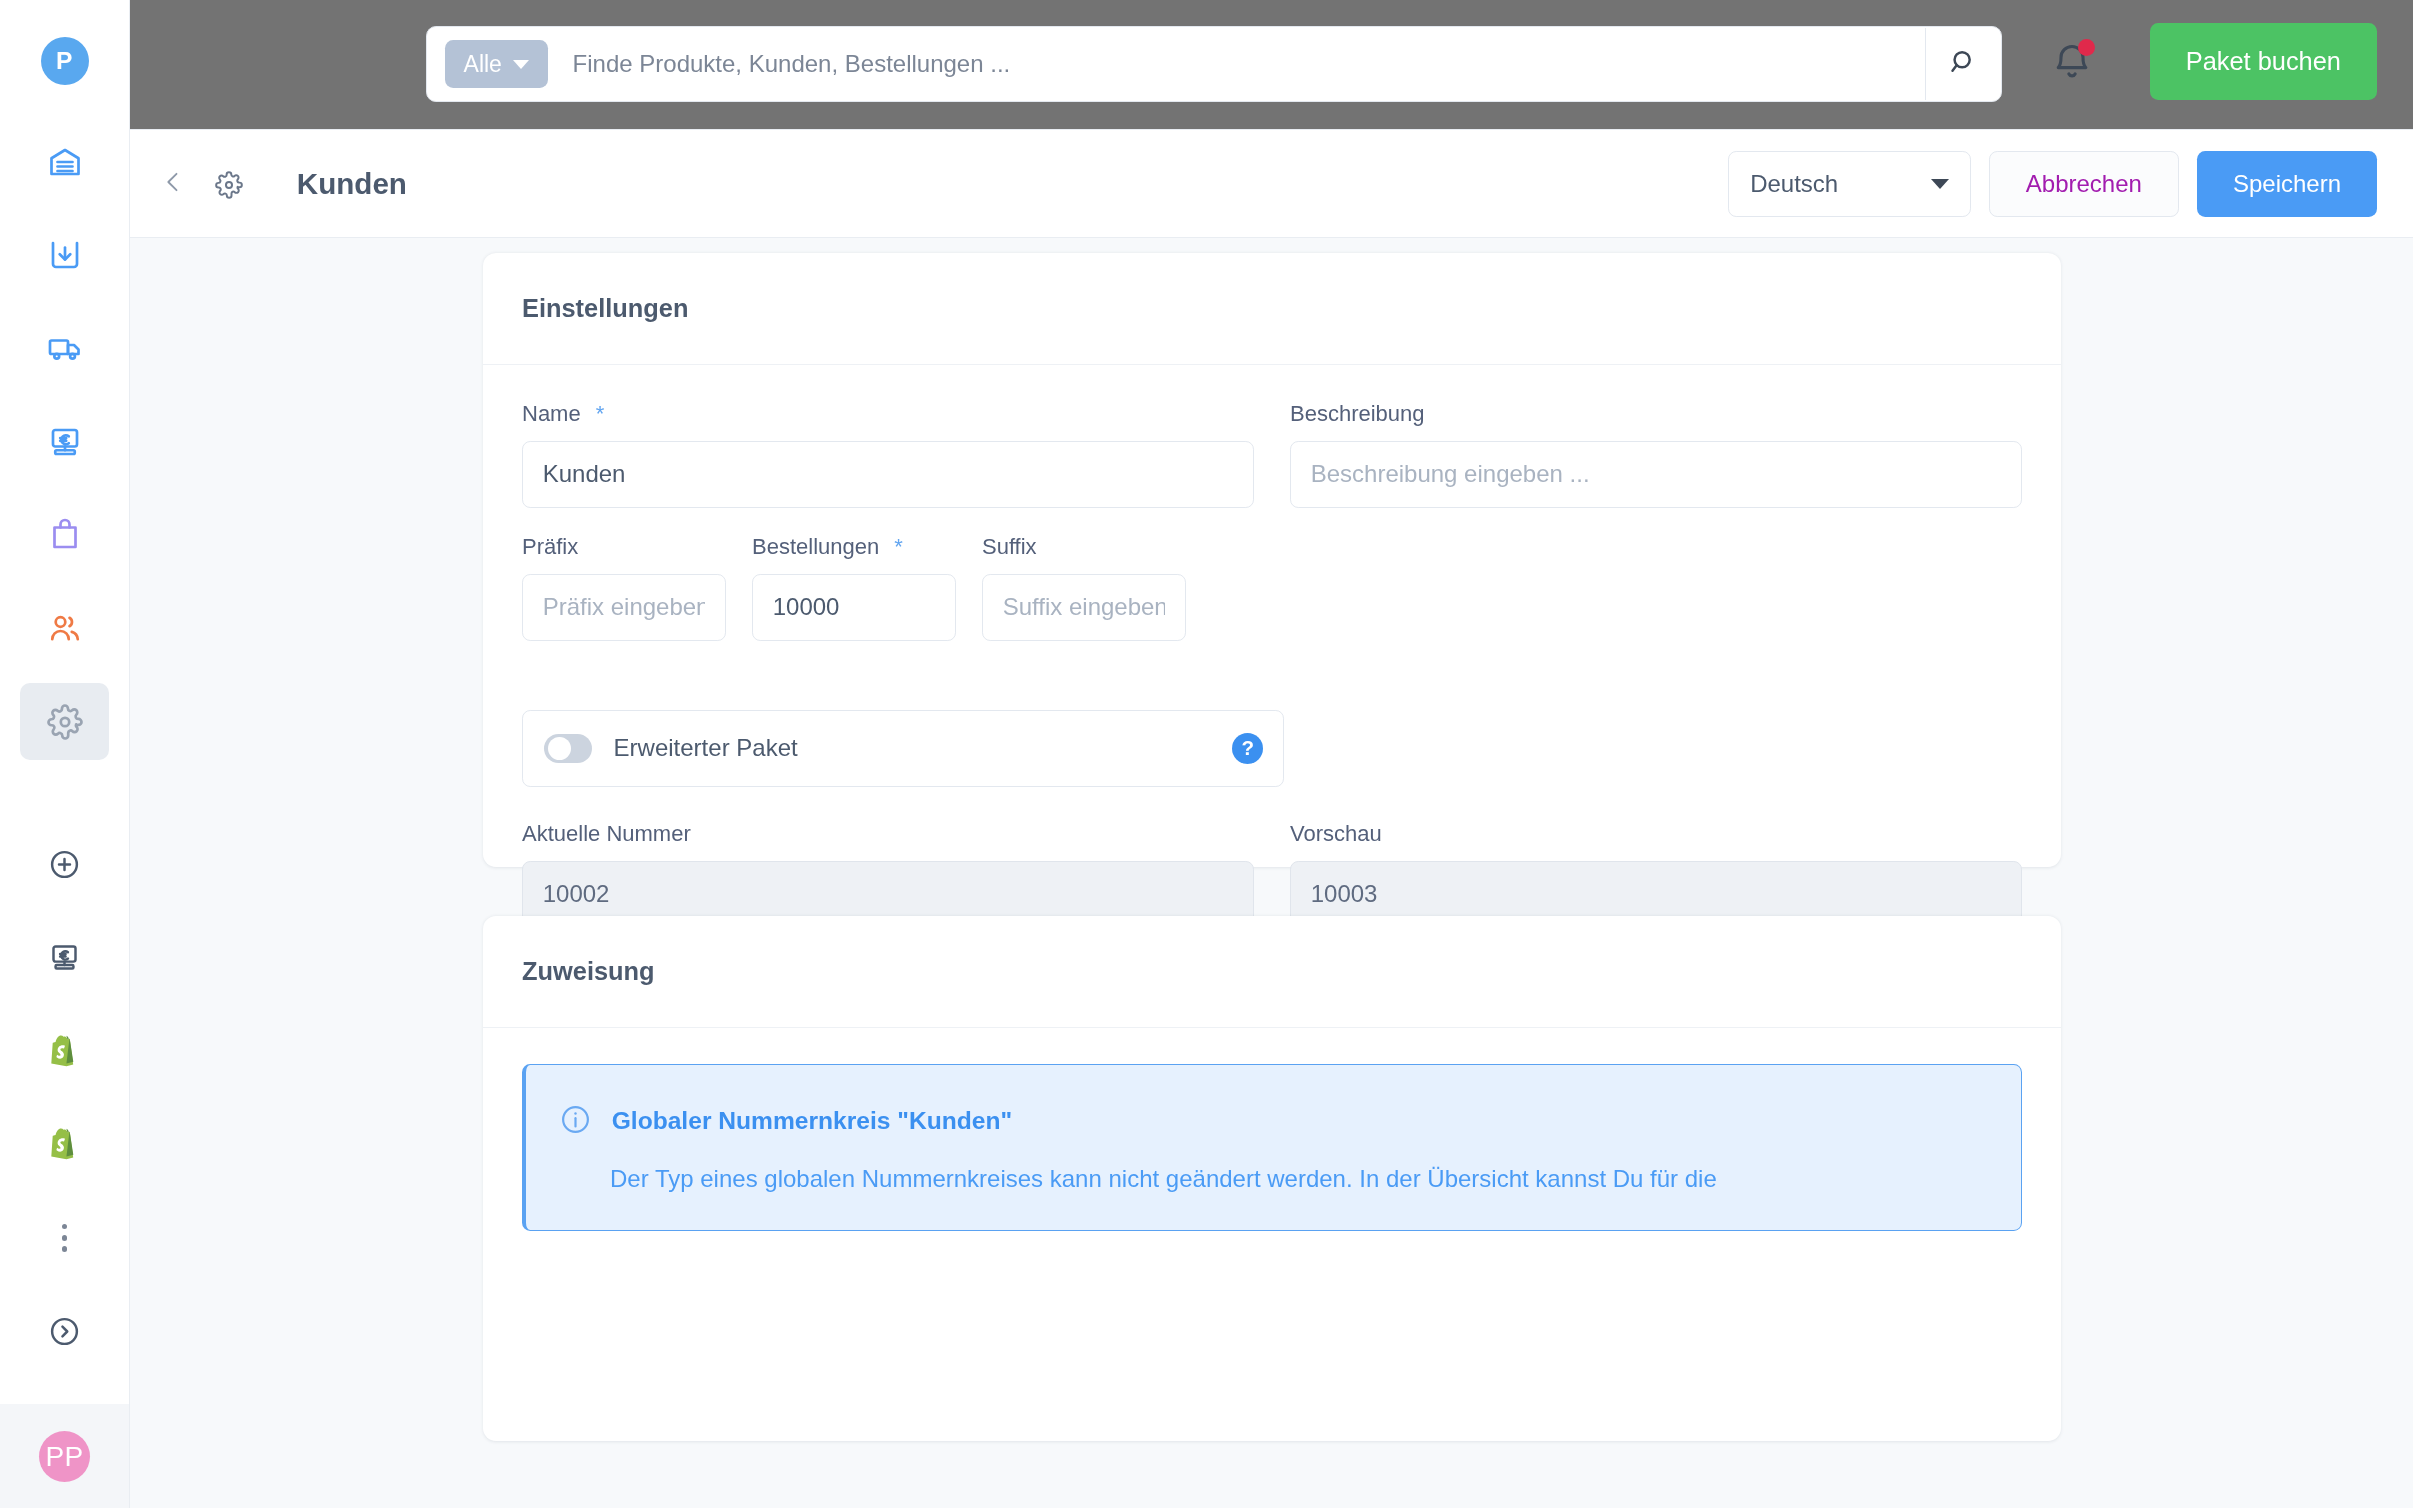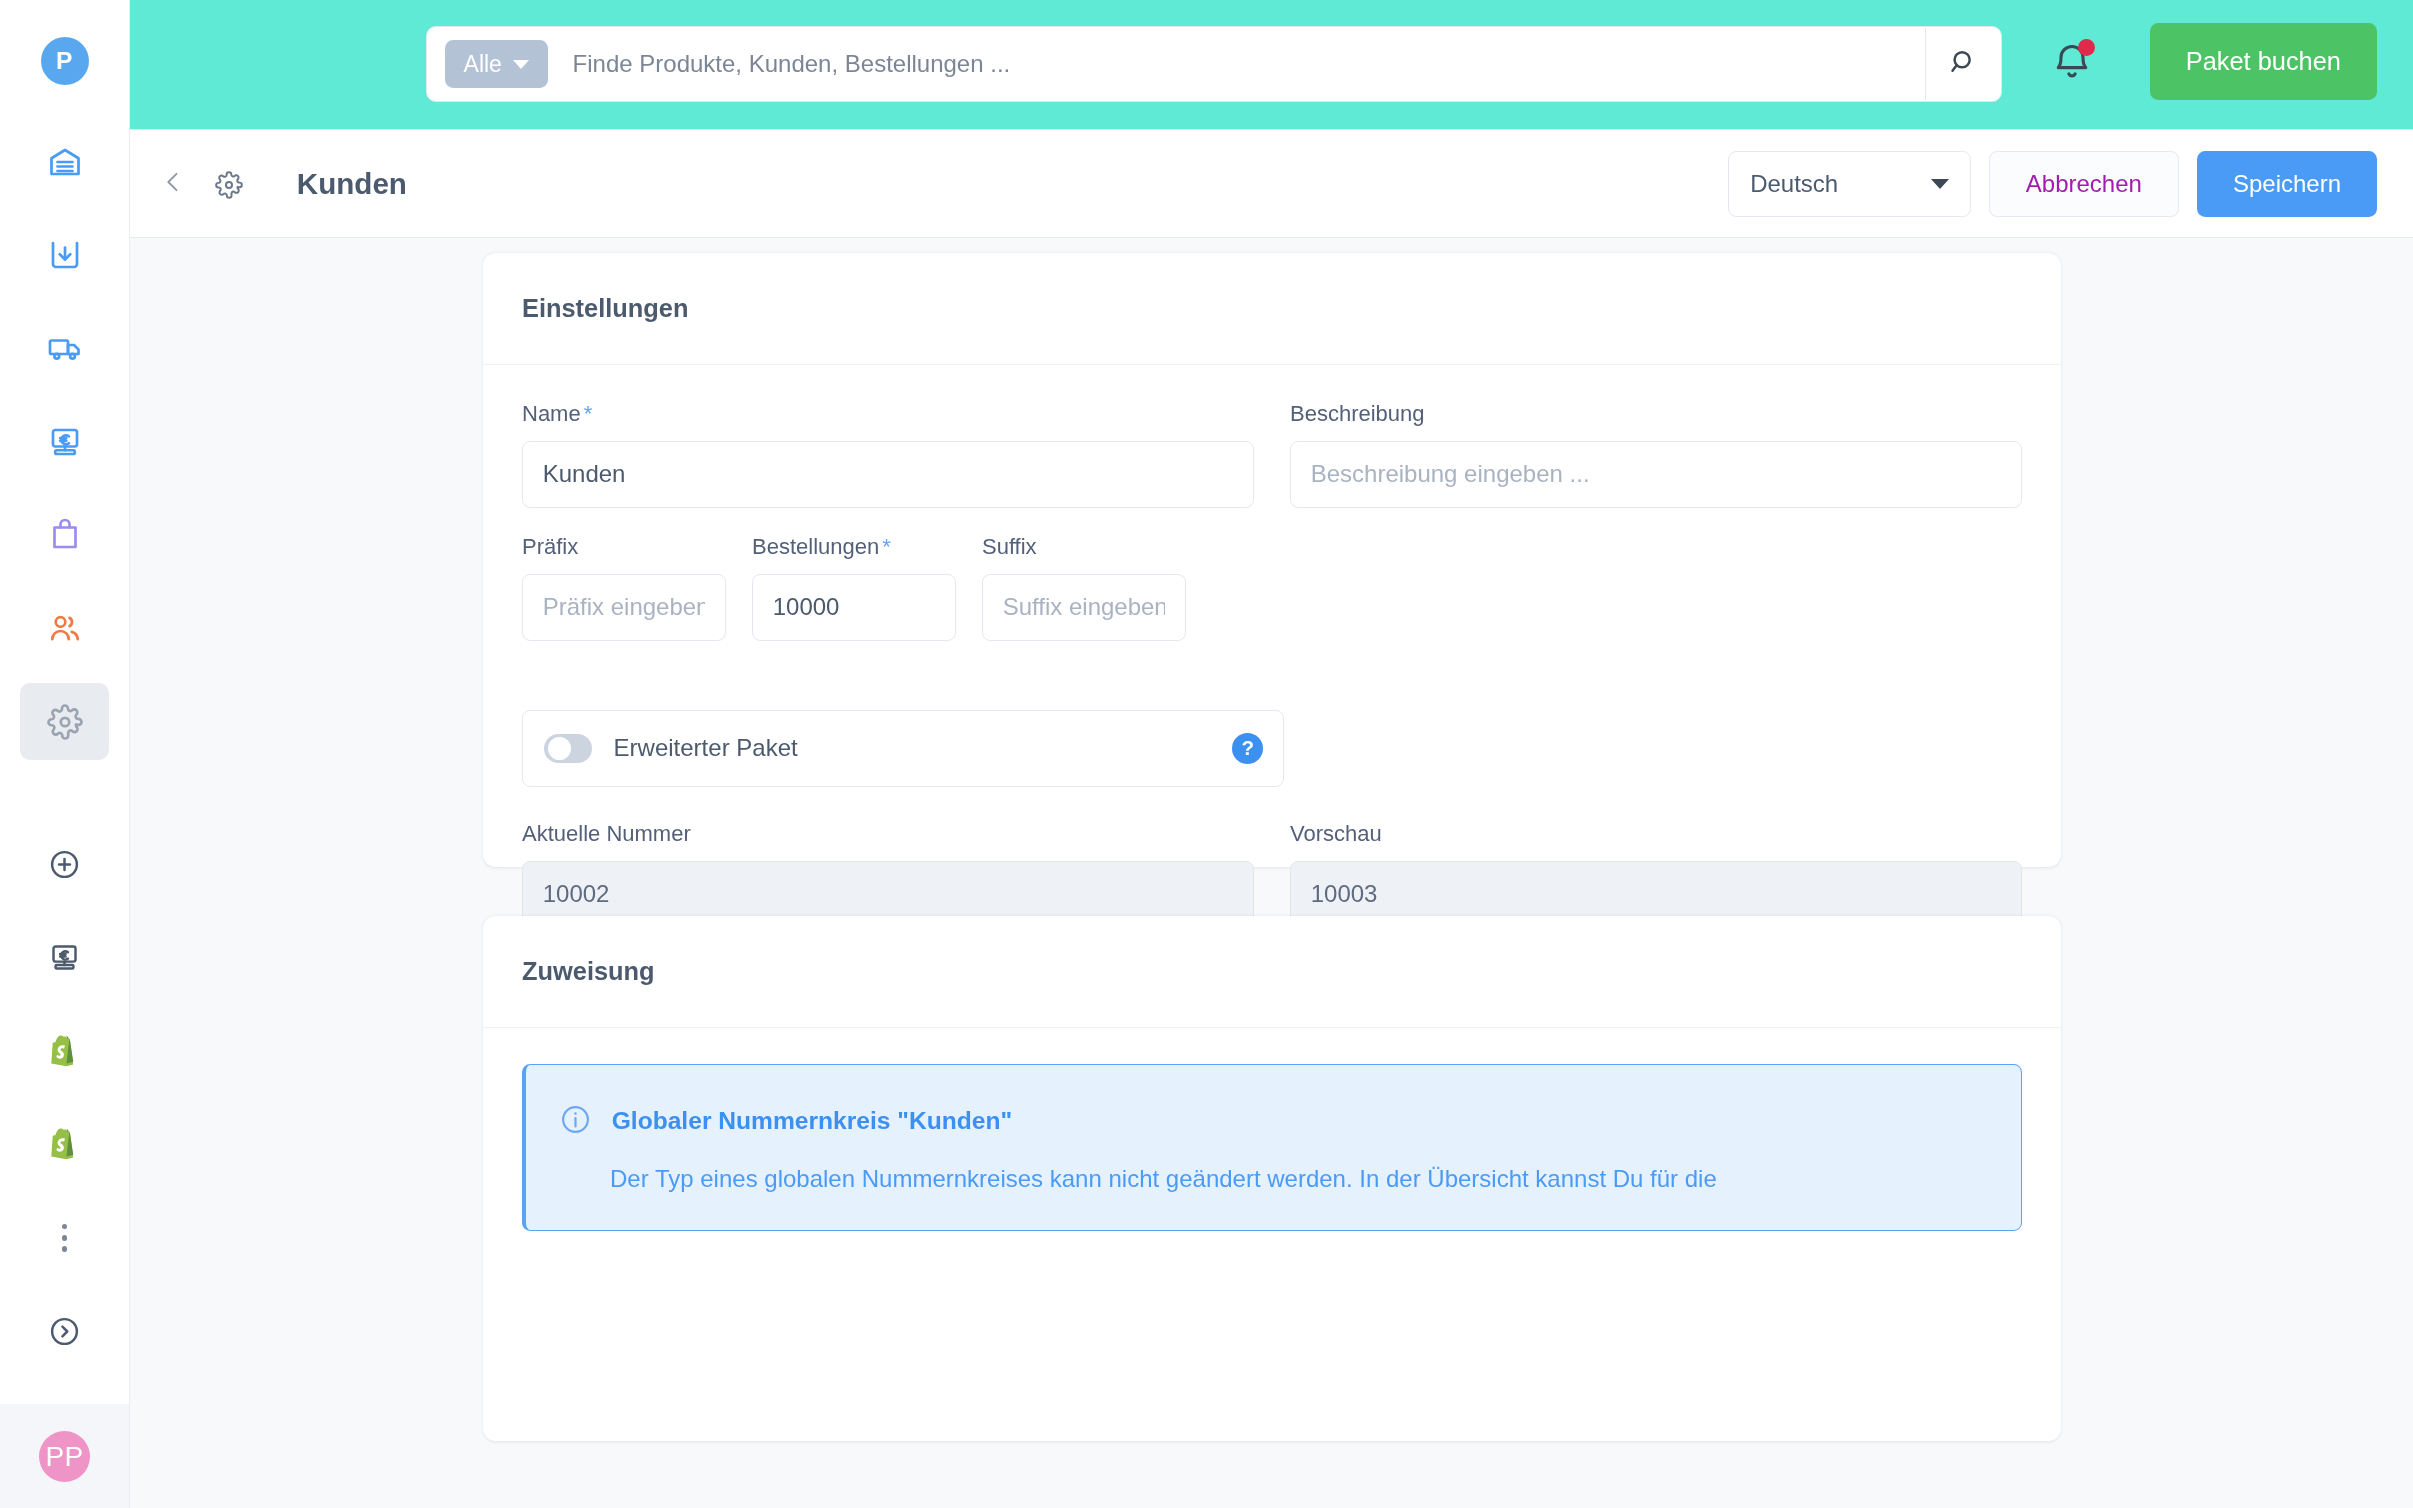--- a/index.html
+++ b/index.html
@@ -54,21 +54,21 @@
     display: flex; flex-direction: column; align-items: center; gap: 5.7px;
   }
   .dots-vert i { width: 5.7px; height: 5.7px; border-radius: 50%; background: #7c8696; display:block; }
 
   
   .content-col { flex: 1; display: flex; flex-direction: column; min-width: 0; }
 
   
   .topbar {
     height: 130px; flex: 0 0 130px;
-    background: #5eead4;
+    background: #737373;
     border-bottom: 1.6px solid #e9edf2;
     display: flex; align-items: center;
     padding: 8px 36px 0 0;
     position: relative;
   }
   .search-wrap {
     position: absolute; left: 296px; top: 26px;
     width: 1576px; height: 76px;
     border: 1.6px solid #e3e8ef; border-radius: 9.9px;
     display: flex; align-items: center;
@@ -171,21 +171,21 @@
     height: 112px;
     display: flex; align-items: center;
     padding-left: 39px;
     border-bottom: 1.6px solid #eef1f5;
     font-size: 25.4px; font-weight: bold; color: #4c5a6e;
   }
   .card-body { padding: 36px 39px 0 39px; }
 
   .field-label {
     font-size: 22px; color: #54607a;
-    margin-bottom: 14px; display: flex; align-items: baseline; gap: 3px;
+    margin-bottom: 14px; display: flex; align-items: baseline; gap: 15px;
   }
   .req { color: #62a5f0; font-size: 22px; }
   .inp {
     height: 67px; width: 100%;
     border: 1.6px solid #e3e8ef; border-radius: 8.2px;
     background: #fff; font-family: inherit; font-size: 24px;
     color: #4c5a6e; padding: 0 19.7px; outline: none;
   }
   .inp::placeholder { color: #a9b3c1; }
   .inp.readonly { background: #eef1f5; border-color: #e0e5ec; color: #5f6b80; }

